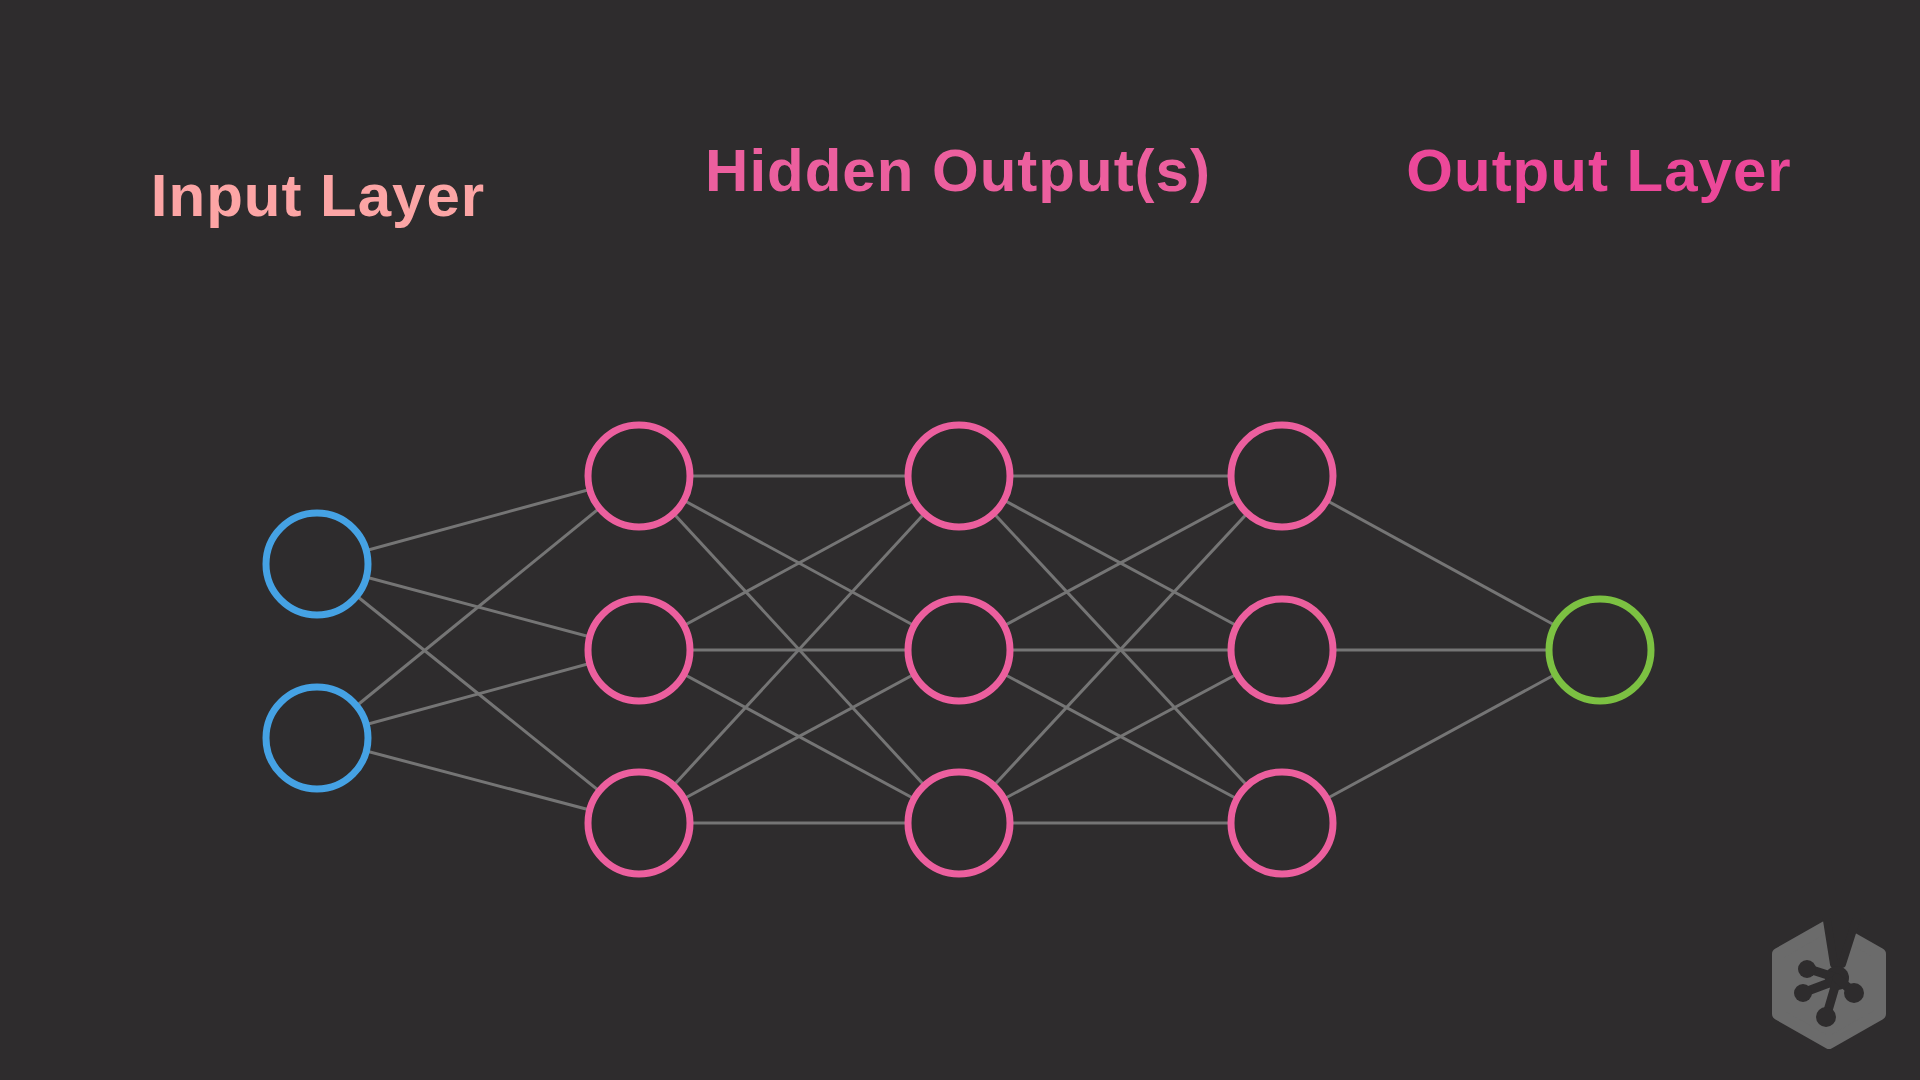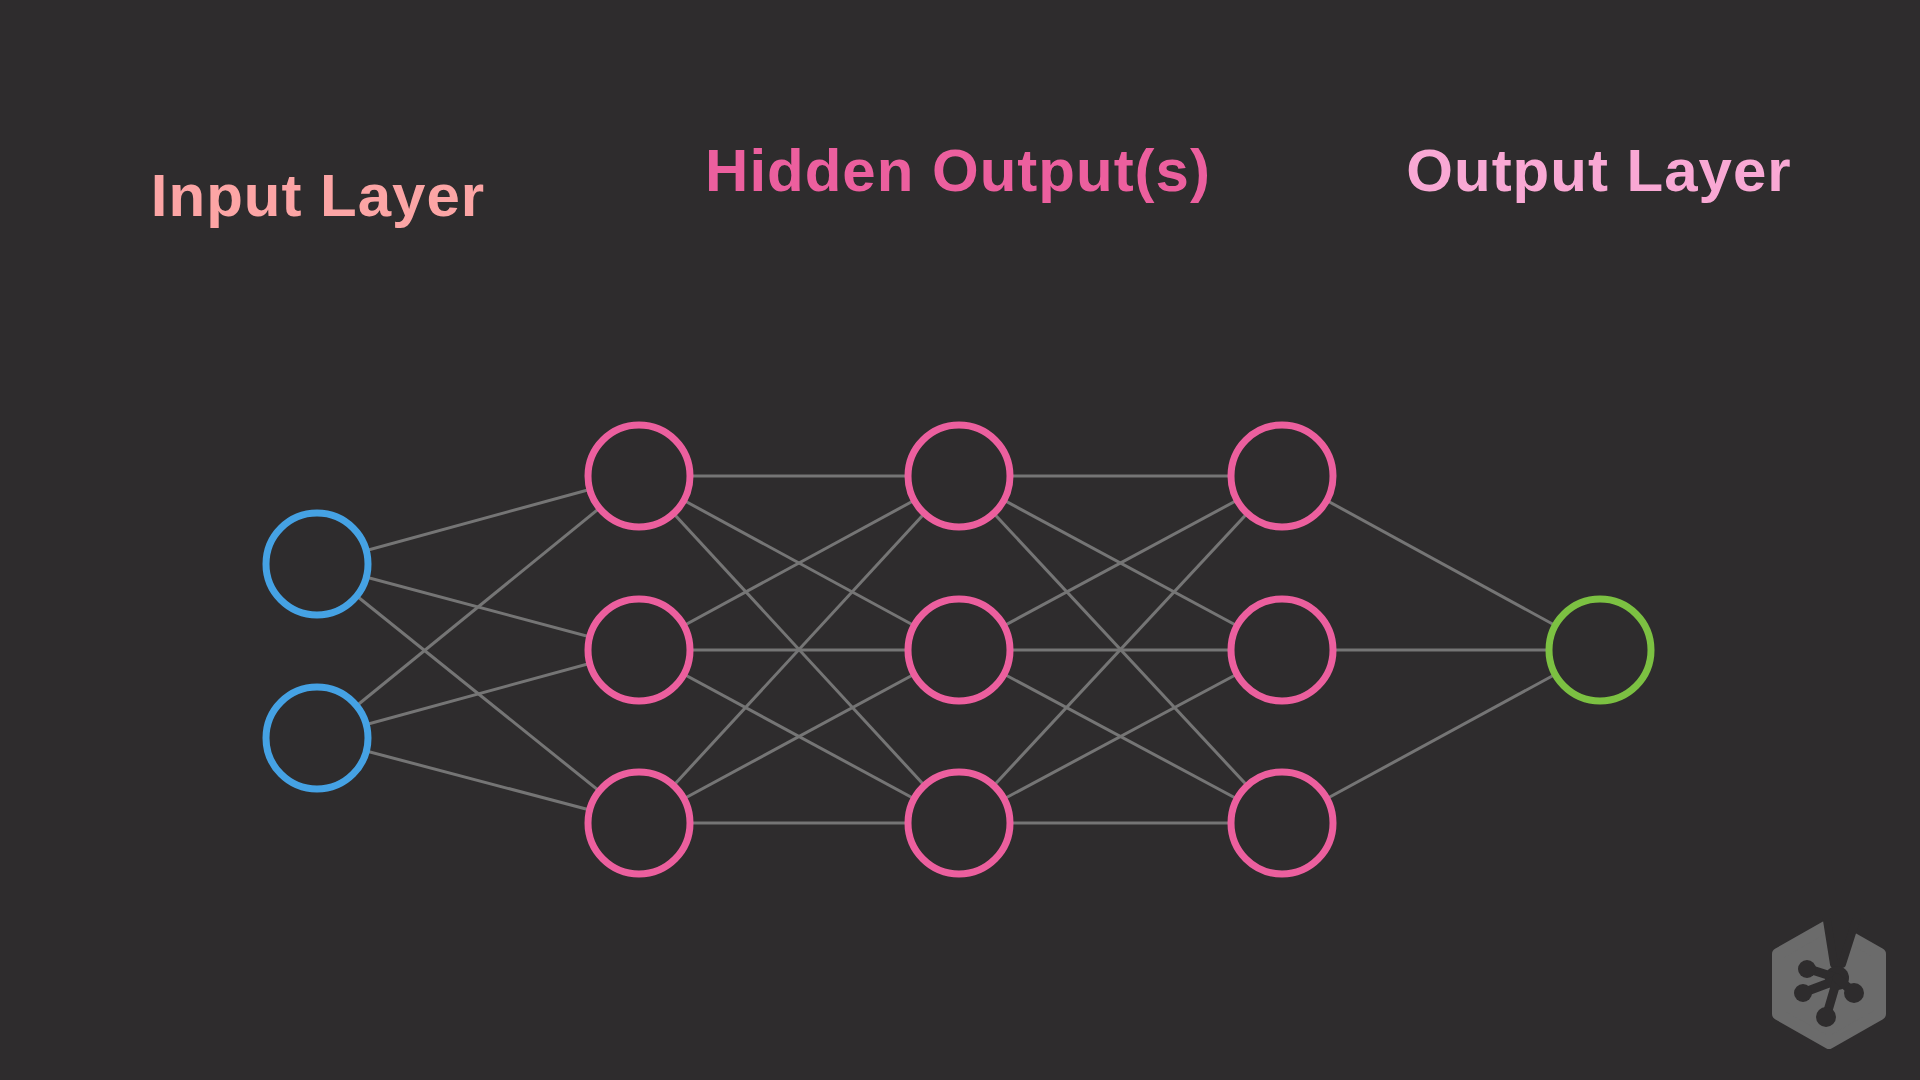--- a/index.html
+++ b/index.html
@@ -34,21 +34,21 @@
   .node.output{stroke:var(--c-output);}
   #brand-logo{position:absolute;}
 </style>
 </head>
 <body>
 
 <div class="stage">
 
   <div class="layer-label" style="left: 318px; top: 170px; color: #fca5a5; margin-top: 25px;">Input Layer</div>
   <div class="layer-label" style="left: 958px; top: 170px; color: rgb(236, 95, 158);">Hidden Output(s)</div>
-  <div class="layer-label" style="left: 1599px; top: 170px; color: #f9a8d4;">Output Layer</div>
+  <div class="layer-label" style="left: 1599px; top: 170px; color: #ec4899;">Output Layer</div>
 
   <svg id="net" width="1920" height="1080" viewBox="0 0 1920 1080">
       <line x1="317" y1="564" x2="639" y2="476" class="edge" stroke-width="3"></line>
       <line x1="317" y1="564" x2="639" y2="650" class="edge" stroke-width="3"></line>
       <line x1="317" y1="564" x2="639" y2="823" class="edge" stroke-width="3"></line>
       <line x1="317" y1="738" x2="639" y2="476" class="edge" stroke-width="3"></line>
       <line x1="317" y1="738" x2="639" y2="650" class="edge" stroke-width="3"></line>
       <line x1="317" y1="738" x2="639" y2="823" class="edge" stroke-width="3"></line>
       <line x1="639" y1="476" x2="959" y2="476" class="edge" stroke-width="3"></line>
       <line x1="639" y1="476" x2="959" y2="650" class="edge" stroke-width="3"></line>

